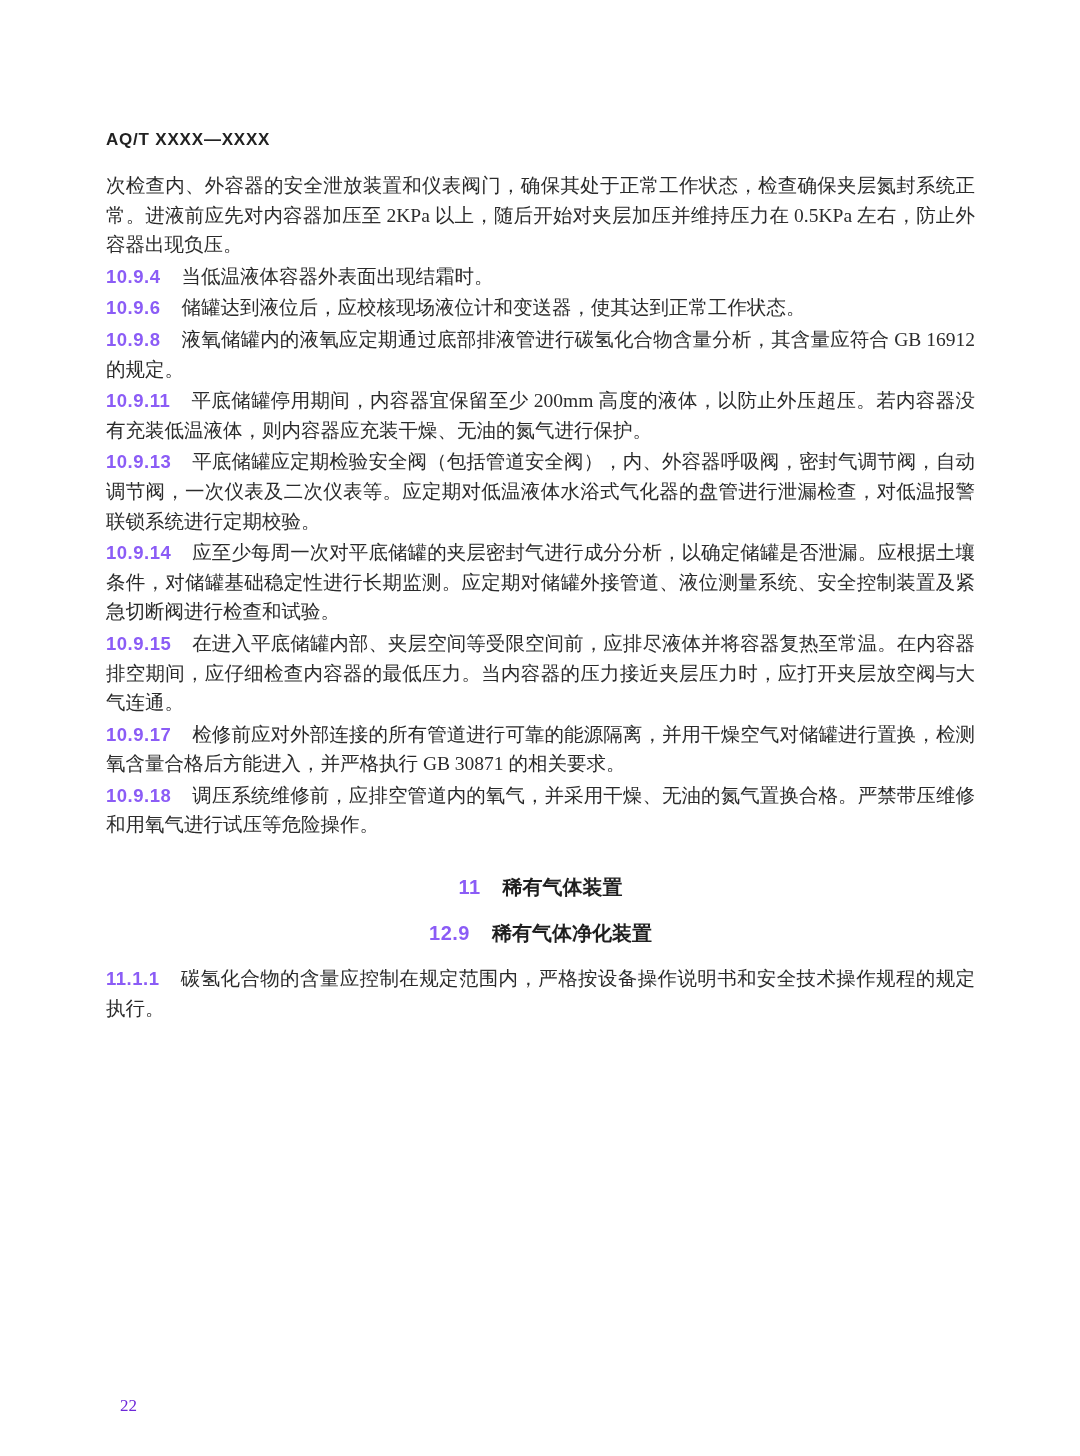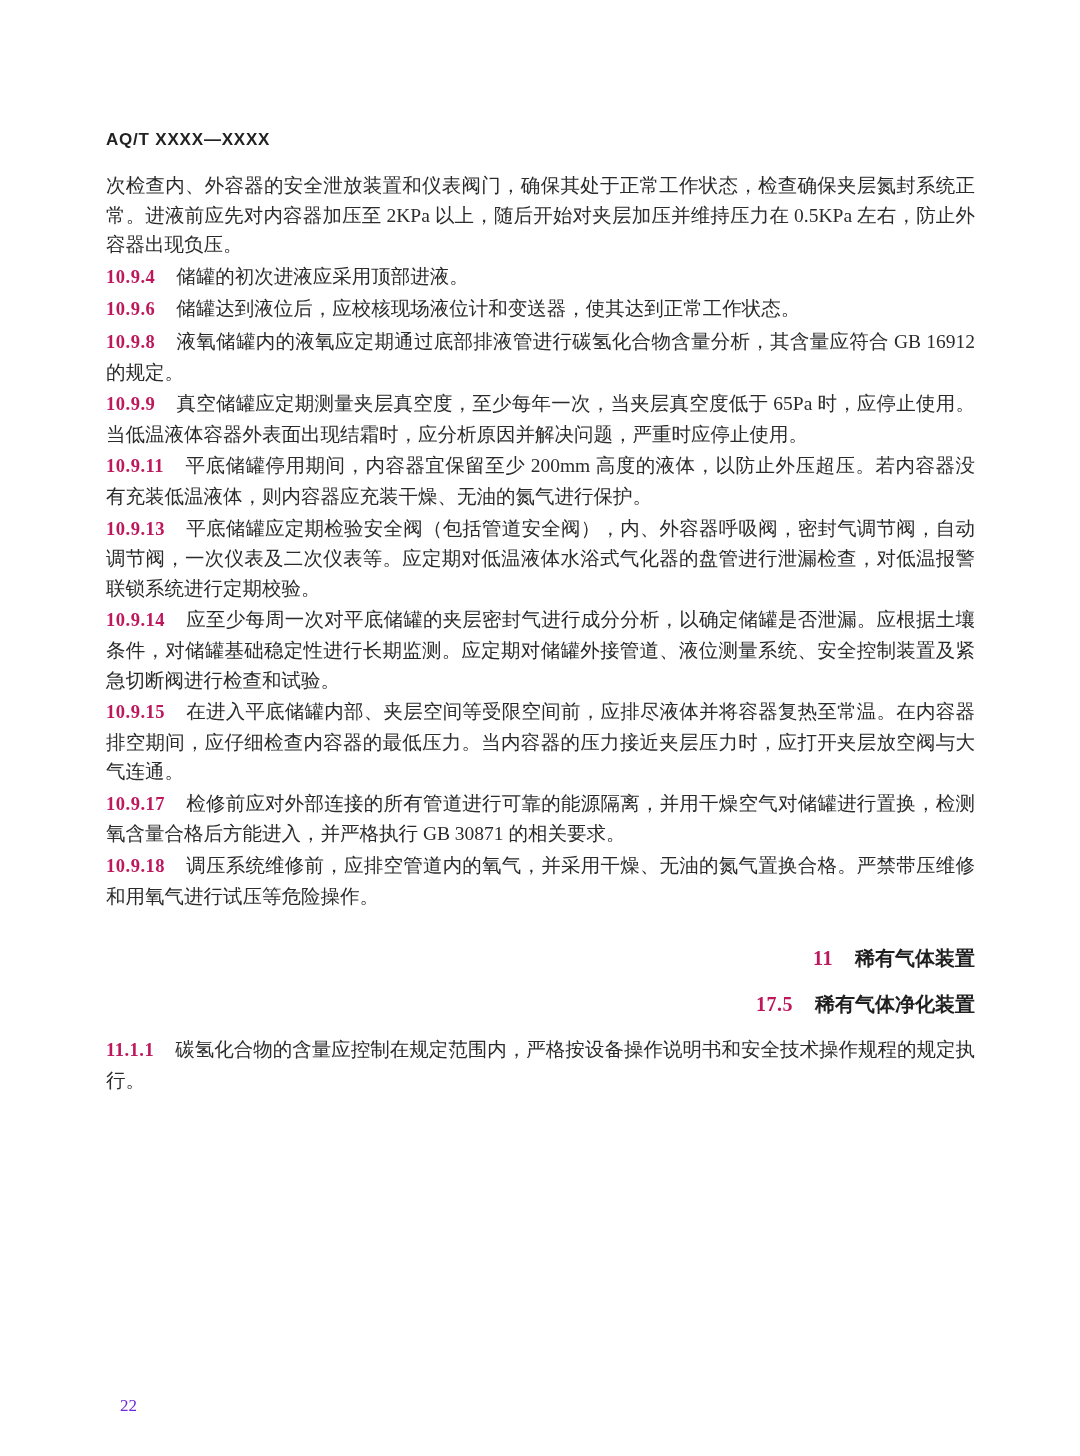--- a/index.html
+++ b/index.html
@@ -34,33 +34,33 @@
     width: 869px;
   }
   .doc-body p {
     font-size: 19.5px;
     line-height: 29.6px;
     text-align: justify;
     margin: 2px 0;
     color: #2b2b2b;
   }
   .doc-body p .num {
-    font-family: Liberation Serif, serif;
+    font-family: Liberation Sans, sans-serif;
     font-weight: 700;
     font-size: 18.5px;
     letter-spacing: 0.5px;
     margin-right: 21px;
-    color: #be185d;
+    color: #8b5cf6;
   }
   .doc-body p.heading1,
   .doc-body p.heading2 {
     font-family: "Liberation Sans", "DejaVu Sans", sans-serif;
     font-weight: 700;
     font-size: 20px;
-    text-align: right;
+    text-align: center;
     color: #1f1f1f;
   }
   .doc-body p.heading1 { margin-top: 33px; margin-bottom: 0; }
   .doc-body p.heading2 { margin-top: 29px; margin-bottom: 0; }
   .doc-body p.heading1 .num,
   .doc-body p.heading2 .num {
     font-size: 20px;
     margin-right: 22px;
   }
   .doc-body p.heading1 + p,
@@ -75,29 +75,28 @@
   }
 </style>
 </head>
 <body>
 
 <div class="page">
   <div class="running-header">AQ/T XXXX—XXXX</div>
 
   <div class="doc-body">
       <p class="para"><span class="txt">次检查内、外容器的安全泄放装置和仪表阀门，确保其处于正常工作状态，检查确保夹层氮封系统正常。进液前应先对内容器加压至 2KPa 以上，随后开始对夹层加压并维持压力在 0.5KPa 左右，防止外容器出现负压。</span></p>
-      <p class="clause"><span class="num">10.9.4</span><span class="txt">储罐的初次进液应采用顶部进液。</span></p>
+      <p class="clause"><span class="num">10.9.4</span><span class="txt">当低温液体容器外表面出现结霜时。</span></p>
       <p class="clause"><span class="num">10.9.6</span><span class="txt">储罐达到液位后，应校核现场液位计和变送器，使其达到正常工作状态。</span></p>
       <p class="clause"><span class="num">10.9.8</span><span class="txt">液氧储罐内的液氧应定期通过底部排液管进行碳氢化合物含量分析，其含量应符合 GB 16912 的规定。</span></p>
-      <p class="clause"><span class="num">10.9.9</span><span class="txt">真空储罐应定期测量夹层真空度，至少每年一次，当夹层真空度低于 65Pa 时，应停止使用。当低温液体容器外表面出现结霜时，应分析原因并解决问题，严重时应停止使用。</span></p>
       <p class="clause"><span class="num">10.9.11</span><span class="txt">平底储罐停用期间，内容器宜保留至少 200mm 高度的液体，以防止外压超压。若内容器没有充装低温液体，则内容器应充装干燥、无油的氮气进行保护。</span></p>
       <p class="clause"><span class="num">10.9.13</span><span class="txt">平底储罐应定期检验安全阀（包括管道安全阀），内、外容器呼吸阀，密封气调节阀，自动调节阀，一次仪表及二次仪表等。应定期对低温液体水浴式气化器的盘管进行泄漏检查，对低温报警联锁系统进行定期校验。</span></p>
       <p class="clause"><span class="num">10.9.14</span><span class="txt">应至少每周一次对平底储罐的夹层密封气进行成分分析，以确定储罐是否泄漏。应根据土壤条件，对储罐基础稳定性进行长期监测。应定期对储罐外接管道、液位测量系统、安全控制装置及紧急切断阀进行检查和试验。</span></p>
       <p class="clause"><span class="num">10.9.15</span><span class="txt">在进入平底储罐内部、夹层空间等受限空间前，应排尽液体并将容器复热至常温。在内容器排空期间，应仔细检查内容器的最低压力。当内容器的压力接近夹层压力时，应打开夹层放空阀与大气连通。</span></p>
       <p class="clause"><span class="num">10.9.17</span><span class="txt">检修前应对外部连接的所有管道进行可靠的能源隔离，并用干燥空气对储罐进行置换，检测氧含量合格后方能进入，并严格执行 GB 30871 的相关要求。</span></p>
       <p class="clause"><span class="num">10.9.18</span><span class="txt">调压系统维修前，应排空管道内的氧气，并采用干燥、无油的氮气置换合格。严禁带压维修和用氧气进行试压等危险操作。</span></p>
       <p class="heading1"><span class="num">11</span><span class="txt">稀有气体装置</span></p>
-      <p class="heading2"><span class="num">17.5</span><span class="txt">稀有气体净化装置</span></p>
+      <p class="heading2"><span class="num">12.9</span><span class="txt">稀有气体净化装置</span></p>
       <p class="clause"><span class="num">11.1.1</span><span class="txt">碳氢化合物的含量应控制在规定范围内，严格按设备操作说明书和安全技术操作规程的规定执行。</span></p>
     </div>
 
   <div class="page-number">22</div>
 </div>
 
 </body></html>

